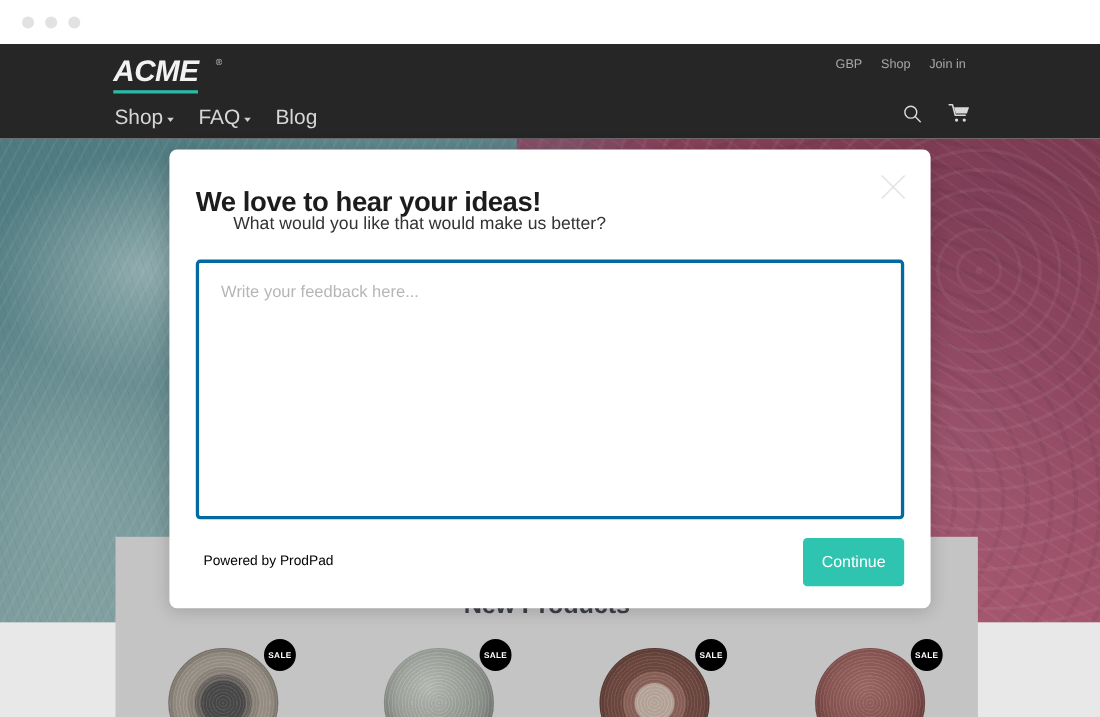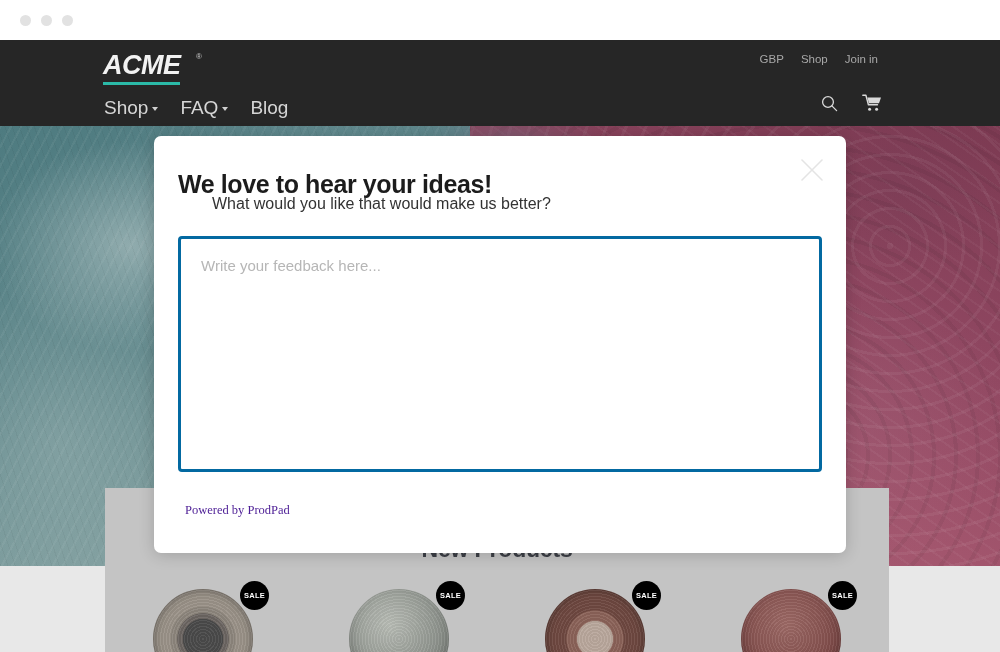--- a/index.html
+++ b/index.html
@@ -325,22 +325,21 @@
   .feedback-textarea::placeholder { color: #b6b6b6; }
   .modal-footer {
     position: absolute;
     left: 24px; right: 24px; bottom: 20px;
     height: 44px;
   }
   .powered-by {
     position: absolute;
     left: 7px; top: 14px;
     font-size: 12.5px;
-    color: #4c1d95;
-    font-family: Liberation Serif, serif;
+    color: #000000;
   }
   .continue-btn {
     position: absolute;
     right: 0; top: 0;
     width: 92px; height: 44px;
     background: #2ec4b0;
     color: #ffffff;
     border: none;
     border-radius: 4px;
     font-family: "Liberation Sans", sans-serif;
@@ -446,16 +445,17 @@
       </svg>
     </div>
 
     <div class="modal-title">We love to hear your ideas!</div>
     <div class="modal-subtitle">What would you like that would make us better?</div>
 
     <textarea class="feedback-textarea" placeholder="Write your feedback here..." style=""></textarea>
 
     <div class="modal-footer">
       <span class="powered-by">Powered by ProdPad</span>
+      <button class="continue-btn">Continue</button>
     </div>
   </div>
 
 </div>
 
 </body></html>

